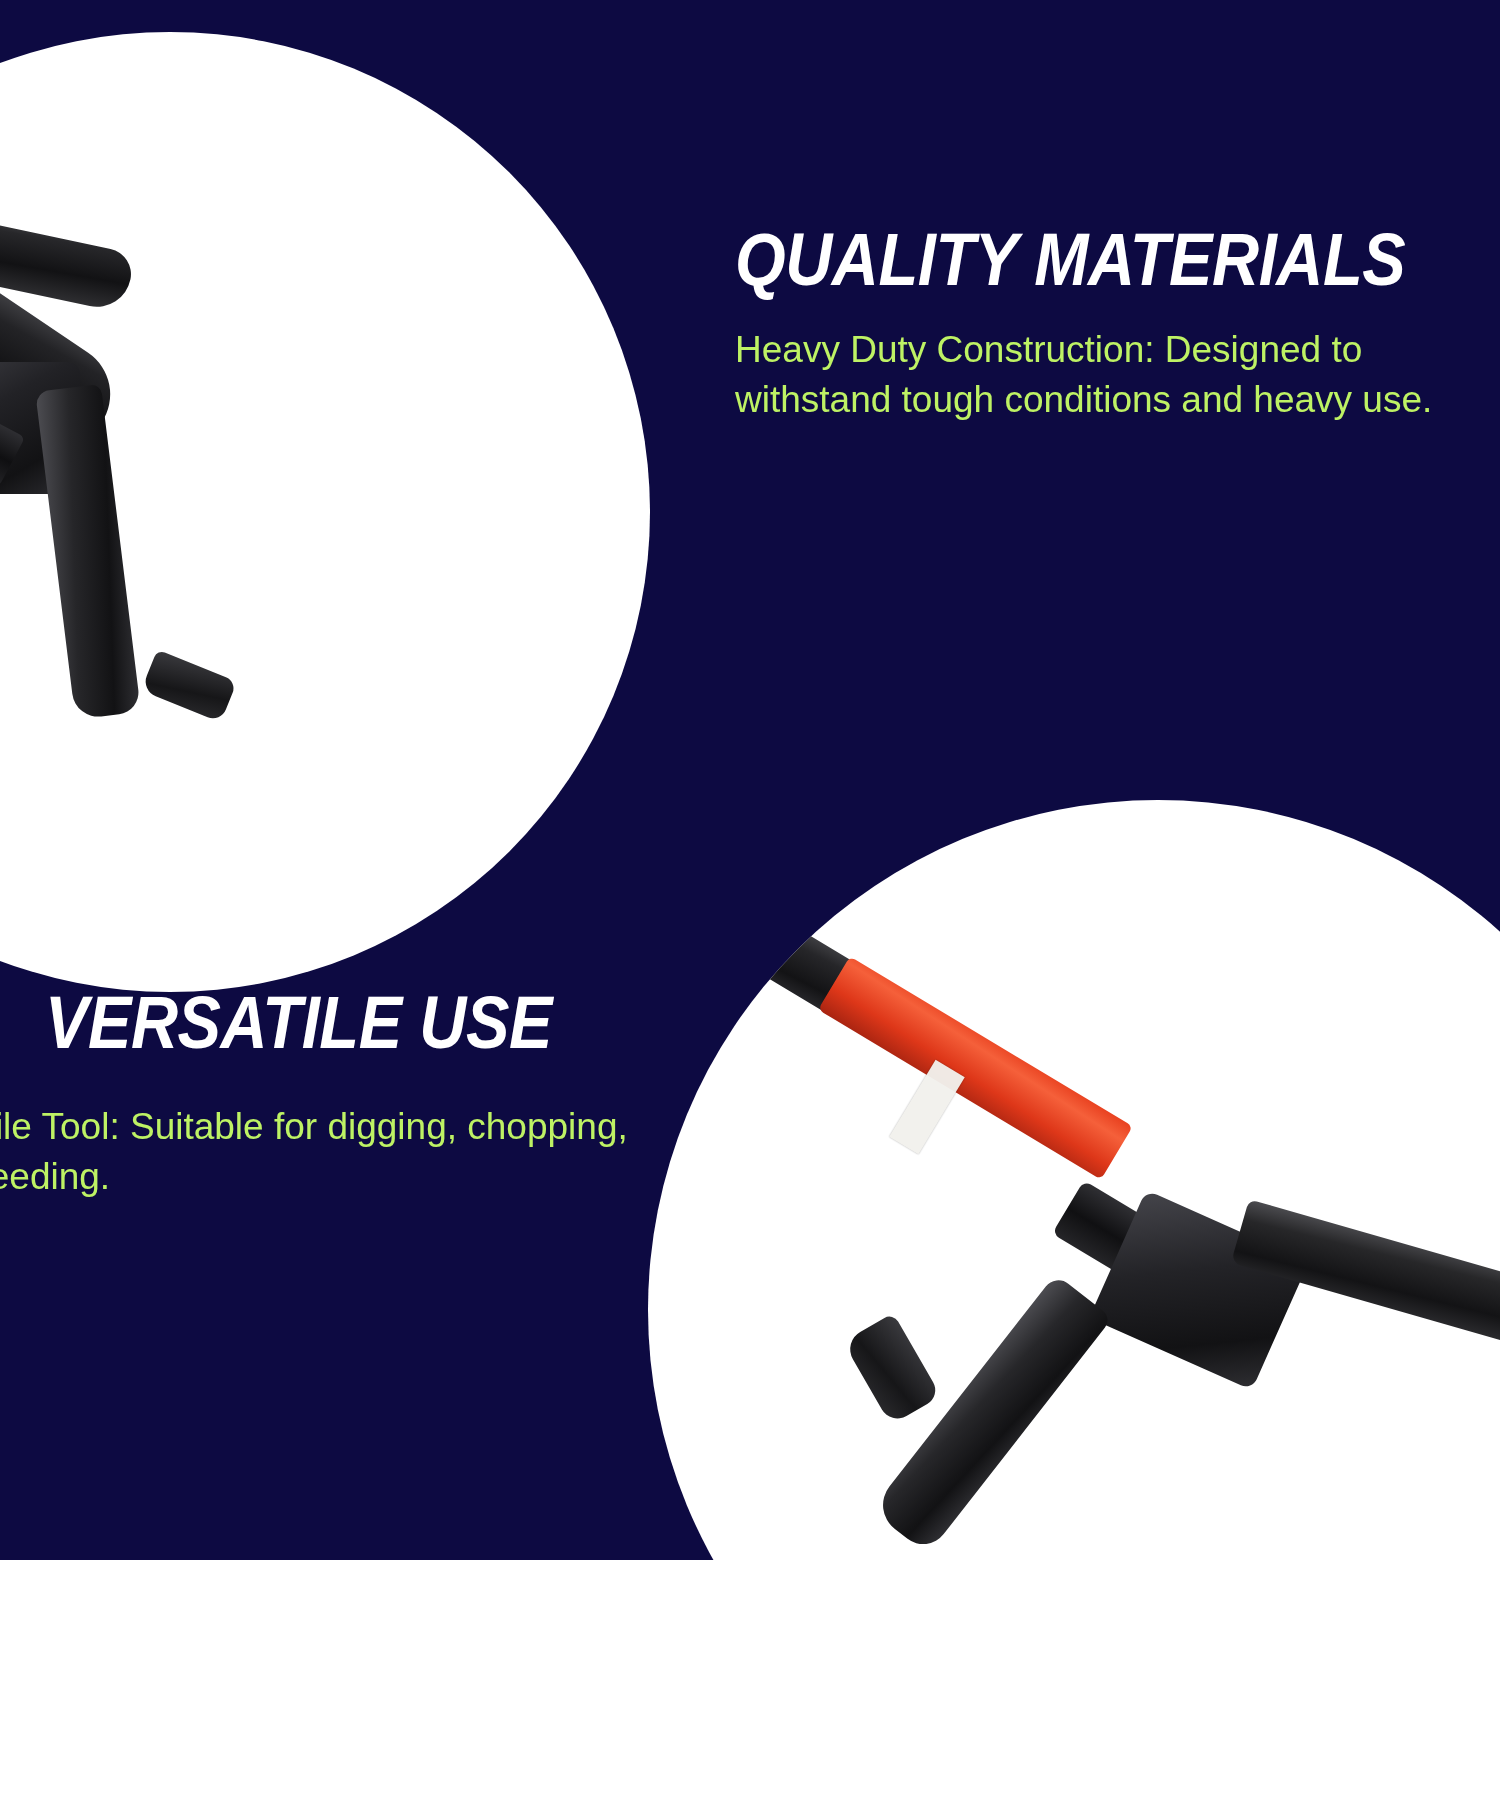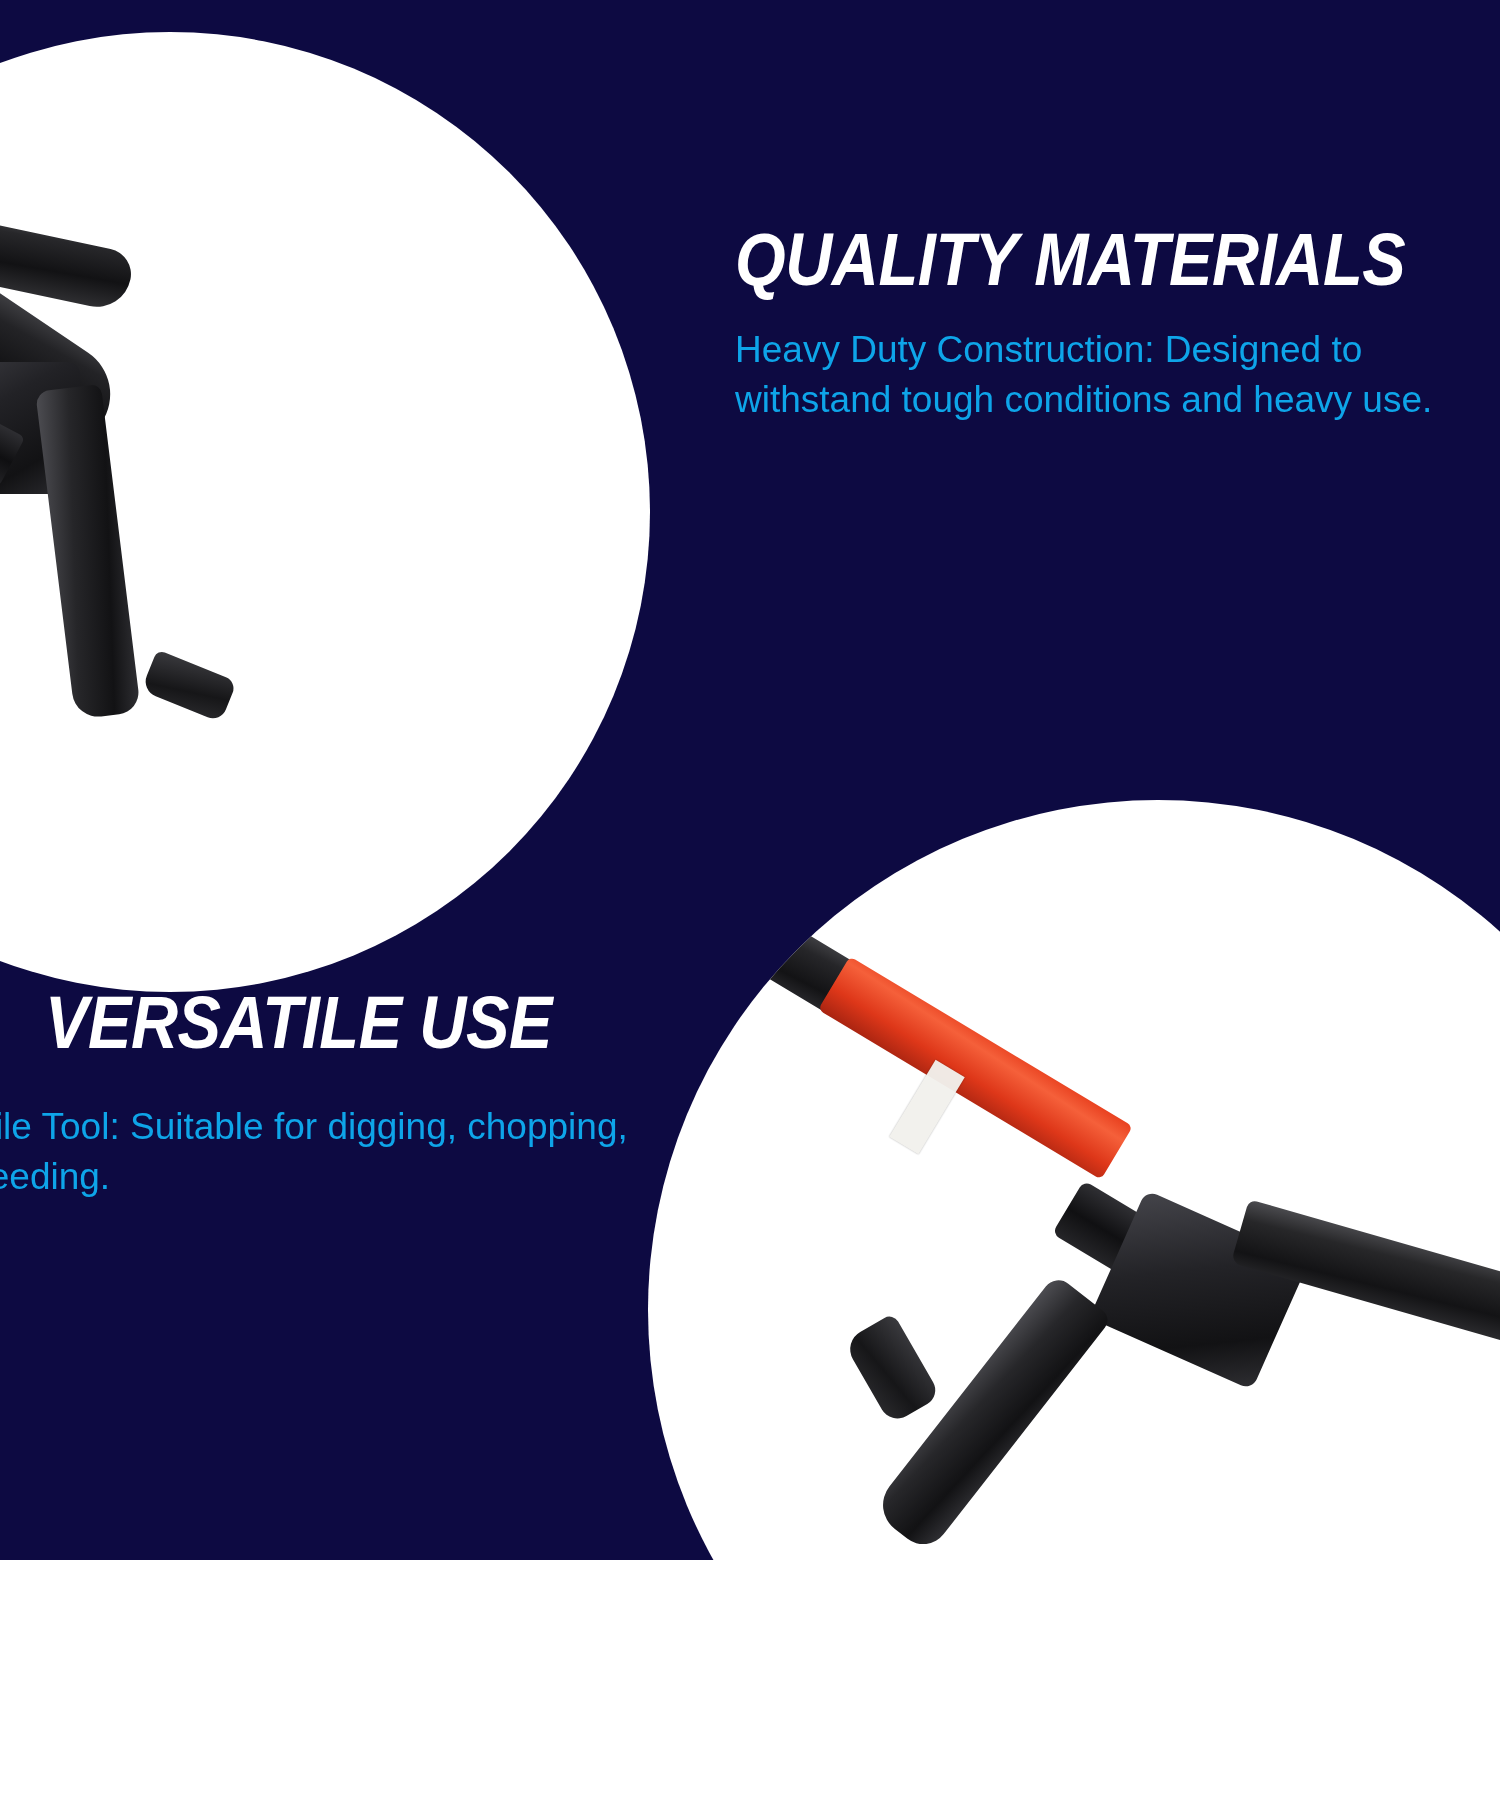--- a/index.html
+++ b/index.html
@@ -202,21 +202,21 @@
     font-weight: 700;
     font-style: italic;
     text-transform: uppercase;
     letter-spacing: -0.5px;
     line-height: 1.02;
     white-space: nowrap;
     transform: scaleX(0.88);
     transform-origin: left center;
   }
   .feature-body {
-    color: #0ea5e9;
+    color: #bef264;
     font-family: "Liberation Sans", sans-serif;
     font-weight: 400;
     line-height: 1.34;
   }
 
   #feature-quality {
     left: 735px;
     top: 222px;
     width: 860px;
   }

